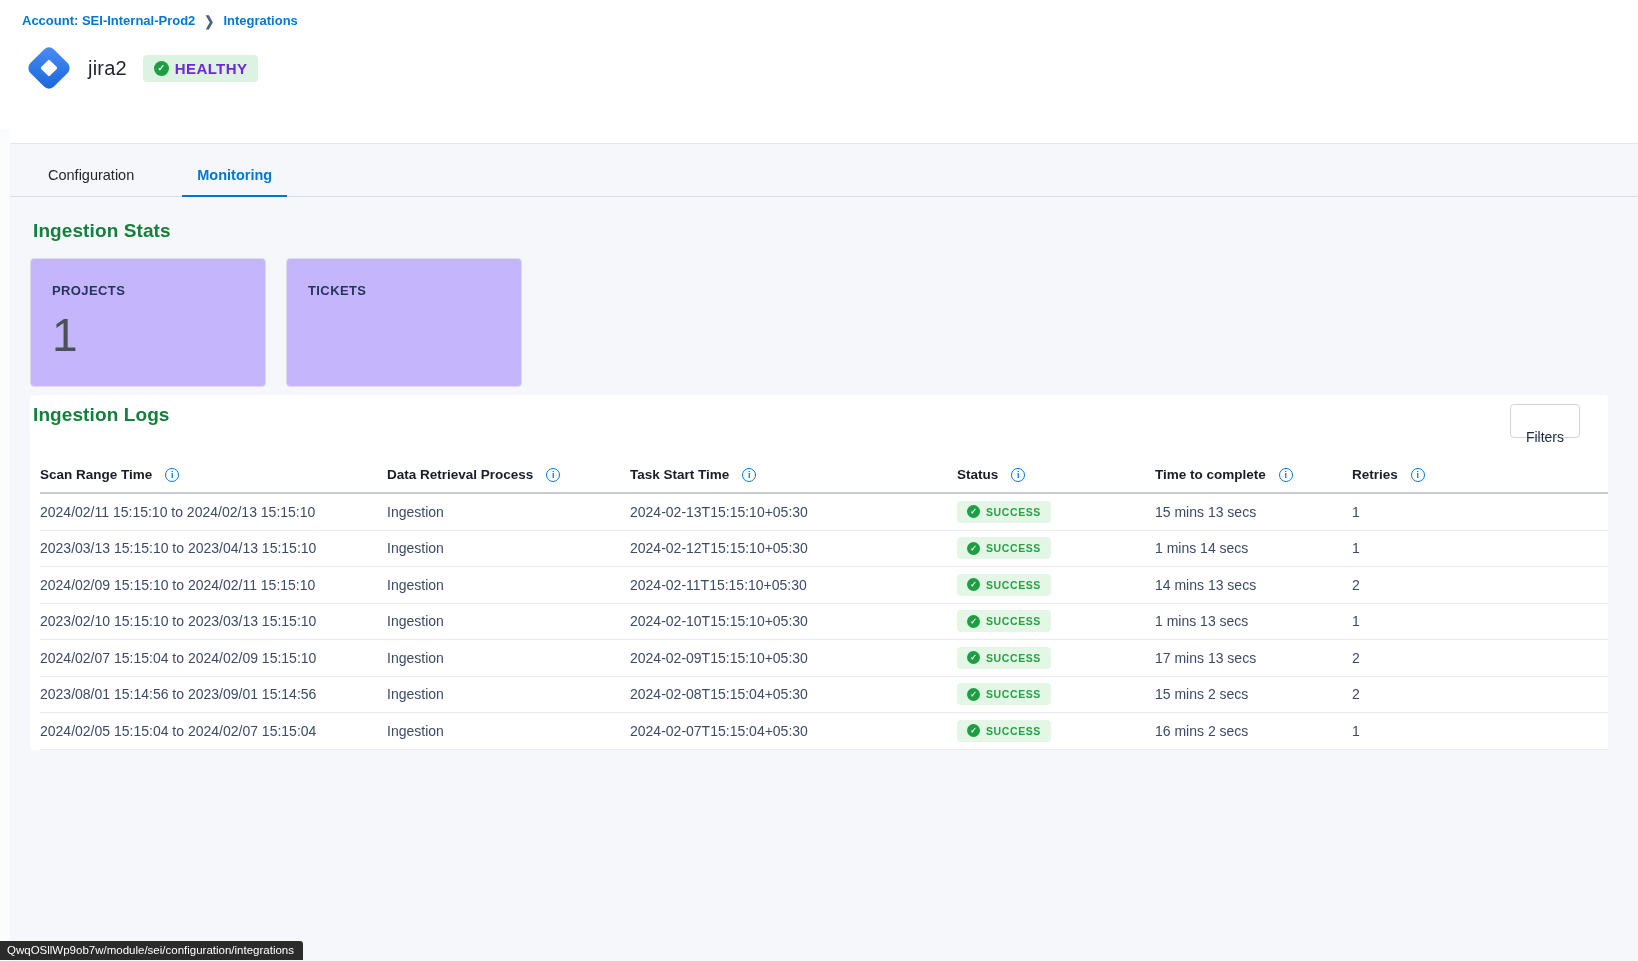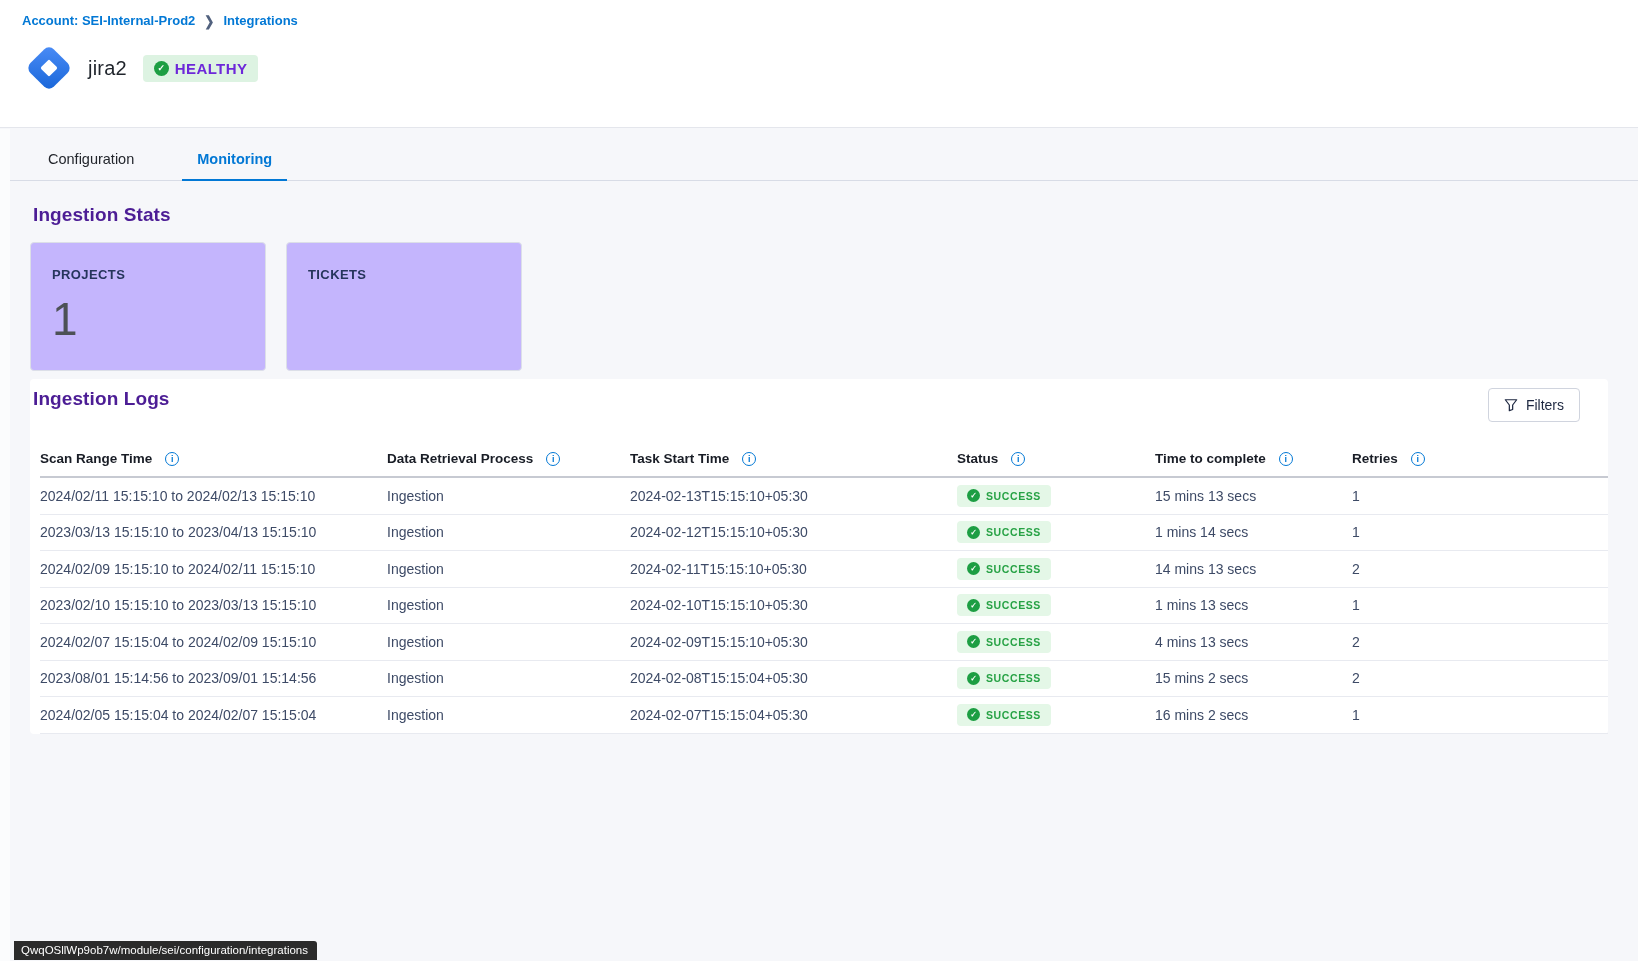--- a/index.html
+++ b/index.html
@@ -8,21 +8,21 @@
     font-family: "Liberation Sans", sans-serif;
     background: #f6f7fa;
     position: relative;
     overflow: hidden;
     color: #22262e;
   }
 
   
   .page-header {
     background: #ffffff;
-    height: 128px;
+    height: 144px;
     border-bottom: 1px solid #e4e6ec;
     padding: 13px 0 0 22px;
     position: relative;
   }
   .breadcrumb { display: flex; align-items: center; gap: 9px; font-size: 13px; font-weight: 600; }
   .breadcrumb a { color: #0278d5; text-decoration: none; cursor: pointer; }
   .crumb-sep { color: #51617e; font-size: 12px; font-weight: 700; transform: scaleY(1.15); }
   .title-row { display: flex; align-items: center; margin-top: 11px; }
   .jira-logo { width: 54px; height: 58px; flex: 0 0 auto; }
   .integration-title { font-size: 20px; font-weight: 400; color: #1f242b; margin-left: 12px; letter-spacing: 0.2px; }
@@ -52,39 +52,40 @@
   .tab-bar { display: flex; align-items: flex-end; padding-left: 33px; border-bottom: 1px solid #d8dce6; margin-top: 13px; }
   .tab {
     font-size: 14.5px; font-weight: 500; color: #23262c;
     padding: 10px 15px 12px 15px; cursor: pointer;
     border-bottom: 2px solid transparent; margin-bottom: -1px; margin-right: 33px;
   }
   .tab.active { color: #0278d5; font-weight: 600; border-bottom-color: #0278d5; }
 
   
   .content { padding: 0 30px; }
-  .section-title { font-size: 19px; font-weight: 700; color: #4c1d95; letter-spacing: 0.1px; }
+  .section-title { font-size: 19px; font-weight: 700; color: #15803d; letter-spacing: 0.1px; }
   .stats-title { margin: 23px 0 0 3px; }
 
   .cards-row { display: flex; gap: 20px; margin-top: 16px; }
   .stat-card {
     background: #c4b5fd; border: 1px solid #dcdfe8; border-radius: 4px;
     width: 236px; height: 129px; padding: 24px 0 0 21px;
   }
   .stat-label { font-size: 13px; font-weight: 600; color: #26355c; letter-spacing: 0.4px; }
   .stat-value { font-size: 46px; font-weight: 300; color: #4d5156; margin-top: 10px; letter-spacing: 1px; }
 
   
   .logs-panel { background: #ffffff; border-radius: 4px; margin-top: 8px; padding-top: 9px; }
   .logs-header { display: flex; align-items: flex-start; justify-content: space-between; padding: 0 28px 0 3px; height: 42px; }
   .filters-btn {
     display: inline-flex; align-items: center; gap: 8px;
     background: #fff; border: 1px solid #d0d4de; border-radius: 4px;
     height: 32px; padding: 16px 15px; font-size: 14px; color: #1d2740; cursor: pointer;
     font-family: "Liberation Sans", sans-serif;
+    flex-direction: column;
   }
 
   .logs-table { margin-top: 11px; padding-left: 10px; }
   .tr {
     display: grid;
     grid-template-columns: 347px 243px 327px 198px 197px auto;
     align-items: center;
   }
   .thead { border-bottom: 2px solid #c7cad2; height: 37px; }
   .th { display: flex; align-items: center; gap: 13px; font-size: 13.5px; font-weight: 700; color: #191d26; }
@@ -96,21 +97,21 @@
   }
   .row { height: 36.5px; border-bottom: 1px solid #e8eaf0; font-size: 14px; color: #3d4a66; }
   .status-pill {
     display: inline-flex; align-items: center; gap: 6px;
     background: #e4f7e7; border-radius: 4px; height: 22px; padding: 0 10px;
   }
   .status-pill .pill-text { font-size: 10.5px; font-weight: 700; color: #27a245; letter-spacing: 0.6px; }
 
   
   .link-preview {
-    position: absolute; left: 14px; bottom: 1px;
+    position: absolute; left: 0; bottom: 1px;
     background: #2b2b2b; color: #ffffff;
     font-size: 11.5px; padding: 3px 9px 4px 7px;
     border-top-right-radius: 3px; white-space: nowrap;
   }
 </style>
 </head>
 <body>
 
 <div class="page-header">
   <div class="breadcrumb">
@@ -267,21 +268,21 @@
           <div class="tr row">
             <div>2024/02/07 15:15:04 to 2024/02/09 15:15:10</div>
             <div>Ingestion</div>
             <div>2024-02-09T15:15:10+05:30</div>
             <div>
               <span class="status-pill">
                 <span class="check-circle small">✓</span>
                 <span class="pill-text">SUCCESS</span>
               </span>
             </div>
-            <div>4 mins 13 secs</div>
+            <div>17 mins 13 secs</div>
             <div>2</div>
           </div>
 
           <div class="tr row">
             <div>2023/08/01 15:14:56 to 2023/09/01 15:14:56</div>
             <div>Ingestion</div>
             <div>2024-02-08T15:15:04+05:30</div>
             <div>
               <span class="status-pill">
                 <span class="check-circle small">✓</span>

